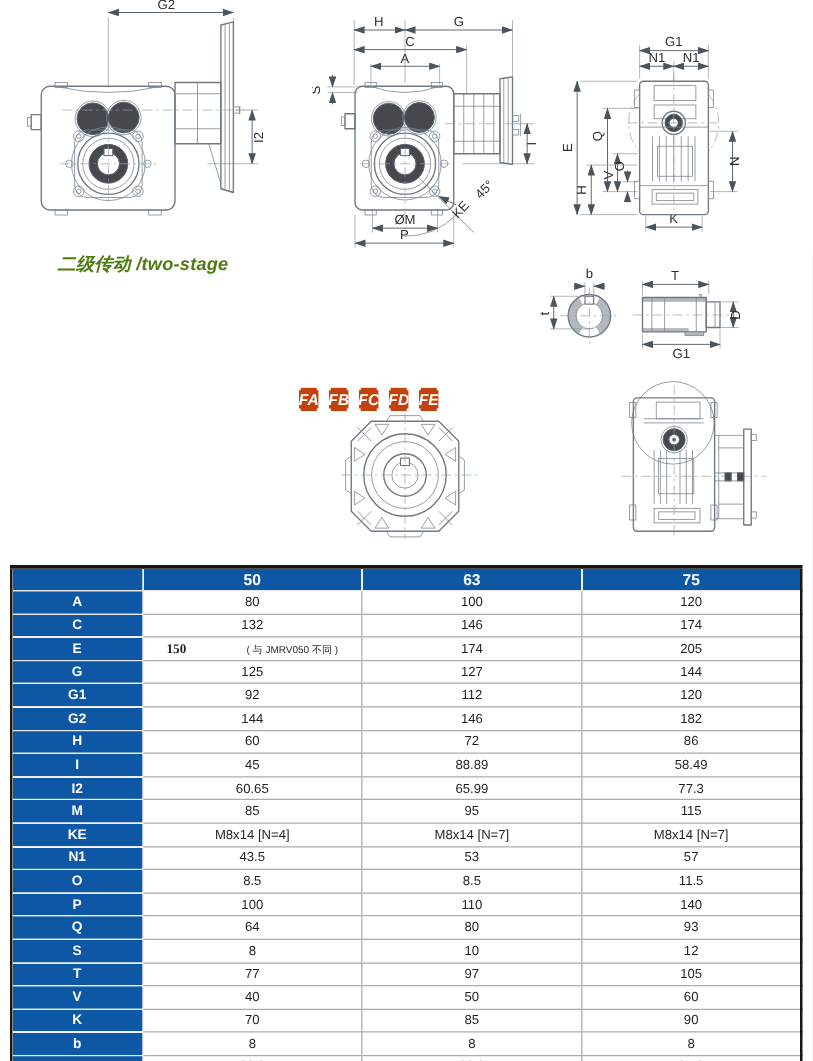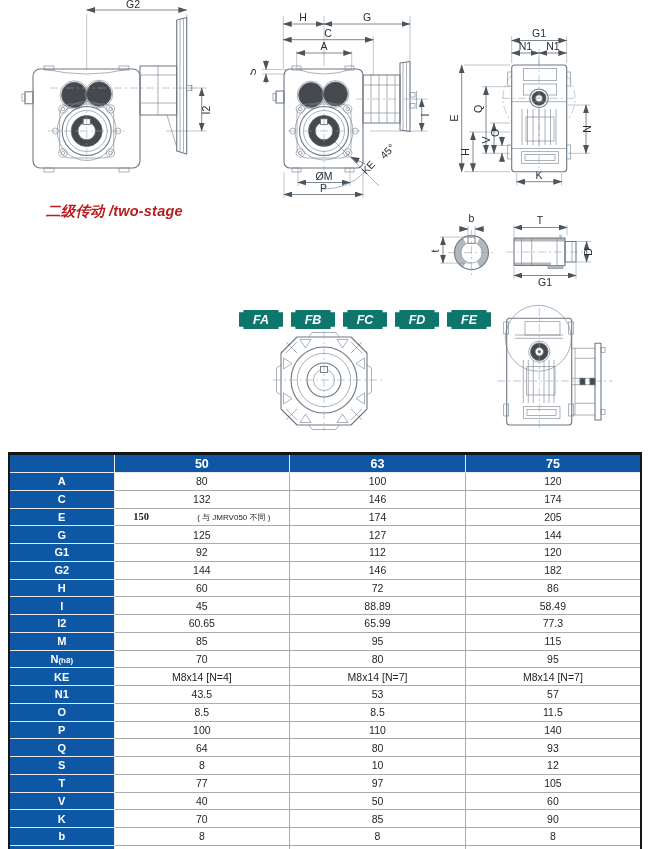--- a/index.html
+++ b/index.html
@@ -14,26 +14,26 @@
   .dim { stroke:#55606a; stroke-width:0.75; fill:none; }
   .ext { stroke:#8b96a0; stroke-width:0.55; fill:none; }
   .cl  { stroke:#95a0aa; stroke-width:0.55; fill:none; stroke-dasharray:8 3 2 3; }
   .dk  { fill:#45494e; stroke:#5a646e; stroke-width:0.8; }
   .gy  { fill:#b2b8bd; stroke:none; }
   .wfill { fill:#ffffff; stroke:#5a646e; stroke-width:0.8; }
   .band { stroke:#b2b8bd; stroke-width:6.5; fill:none; }
   .dt { font:10.5px "Liberation Sans", sans-serif; fill:#262e34; text-anchor:middle; }
   .caption {
     position:absolute; font:italic bold 14.5px "Liberation Sans", sans-serif;
-    color:#b91c1c; letter-spacing:0.2px; white-space:nowrap;
+    color:#4d7c0f; letter-spacing:0.2px; white-space:nowrap;
   }
   
   #badges { position:absolute; left:239px; top:310px; display:flex; gap:8px; }
   .badge {
-    width:44px; height:19px; background:#0f766e; color:#fff;
+    width:16px; height:19px; background:#c2410c; color:#fff;
     font:italic bold 12.5px "Liberation Sans", sans-serif;
     display:flex; align-items:center; justify-content:center;
     clip-path:polygon(10% 0,90% 0,90% 12%,100% 12%,100% 88%,90% 88%,90% 100%,10% 100%,10% 88%,0 88%,0 12%,10% 12%);
   }
   
   #spec-table {
     position:absolute; left:8px; top:452px; width:634px; height:412px;
     border-collapse:collapse; table-layout:fixed;
     border:2px solid #161616; border-top-width:3px;
   }
@@ -491,26 +491,20 @@
           <td>65.99</td>
           <td>77.3</td>
         </tr>
         <tr>
           <th>M</th>
           <td>85</td>
           <td>95</td>
           <td>115</td>
         </tr>
         <tr>
-          <th>N<span class="sub">(h8)</span></th>
-          <td>70</td>
-          <td>80</td>
-          <td>95</td>
-        </tr>
-        <tr>
           <th>KE</th>
           <td>M8x14 [N=4]</td>
           <td>M8x14 [N=7]</td>
           <td>M8x14 [N=7]</td>
         </tr>
         <tr>
           <th>N1</th>
           <td>43.5</td>
           <td>53</td>
           <td>57</td>

